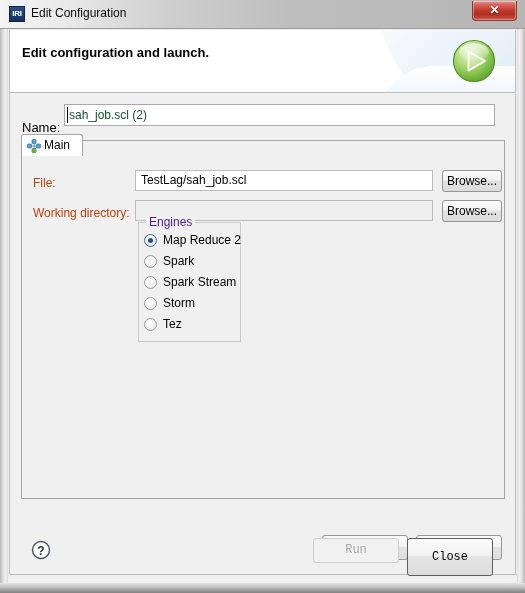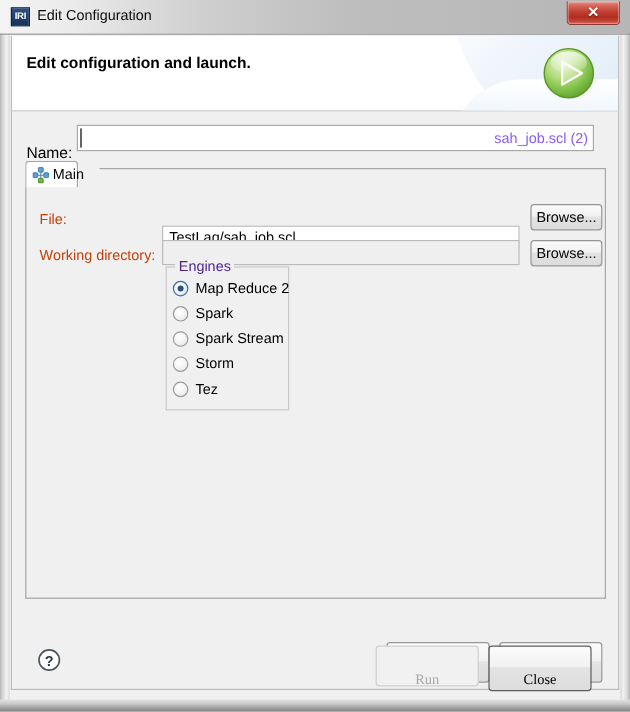--- a/index.html
+++ b/index.html
@@ -155,24 +155,23 @@
   }
   #name-input {
     position: absolute;
     left: 54px; top: 11px;
     width: 431px; height: 22px;
     background: #ffffff;
     border: 1px solid #a9a9a9;
     box-sizing: border-box;
     font-family: "Liberation Sans", sans-serif;
     font-size: 12px;
-    color: #8b5cf6;
+    color: #14532d;
     padding: 0 4px;
     line-height: 20px;
-    text-align: right;
   }
   #name-caret {
     position: absolute;
     left: 57px; top: 14px;
     width: 1px; height: 16px;
     background: #000000;
   }
 
   
   #tab-folder {
@@ -182,21 +181,21 @@
   }
   #tab-strip {
     position: absolute;
     left: 0; top: 0;
     width: 484px; height: 22px;
     background: #f0f0f0;
   }
   #tab-main {
     position: absolute;
     left: 0; top: 0;
-    width: 44px; height: 22px;
+    width: 62px; height: 22px;
     background: #ffffff;
     border: 1px solid #a6a6a6;
     border-bottom: none;
     border-radius: 3px 3px 0 0;
     box-sizing: border-box;
   }
   #tab-main-icon {
     position: absolute;
     left: 5px; top: 4px;
     width: 14px; height: 14px;
@@ -238,21 +237,21 @@
     height: 21px;
     border: 1px solid #bcbcbc;
     box-sizing: border-box;
     font-size: 12px;
     color: #000000;
     padding: 0 5px;
     line-height: 19px;
     white-space: nowrap;
     overflow: hidden;
   }
-  .text-field.enabled { background: #ffffff; margin-top: 18px; }
+  .text-field.enabled { background: #ffffff; }
   .text-field.disabled { background: #efefef; }
 
   .browse-btn {
     position: absolute;
     width: 60px; height: 22px;
     background: linear-gradient(to bottom, #fafafa 0%, #f1f1f1 45%, #e2e2e2 50%, #dcdcdc 100%);
     border: 1px solid #949494;
     border-radius: 3px;
     box-sizing: border-box;
     font-family: "Liberation Sans", sans-serif;
@@ -313,24 +312,24 @@
     font-size: 12px;
     color: #000000;
   }
 
   
   .dlg-btn {
     position: absolute;
     height: 25px;
     border-radius: 3px;
     box-sizing: border-box;
-    font-family: Liberation Serif, serif;
+    font-family: Liberation Mono, monospace;
     font-size: 12px;
     text-align: center;
-    padding: 16px;
+    padding: 0;
   }
   .dlg-btn.normal {
     background: linear-gradient(to bottom, #fbfbfb 0%, #f2f2f2 45%, #e3e3e3 50%, #dddddd 100%);
     border: 1px solid #989898;
     color: #000000;
     line-height: 23px;
   }
   .dlg-btn.default {
     background: linear-gradient(to bottom, #fbfbfb 0%, #f2f2f2 45%, #e3e3e3 50%, #dddddd 100%);
     border: 1px solid #5d5d5d;

